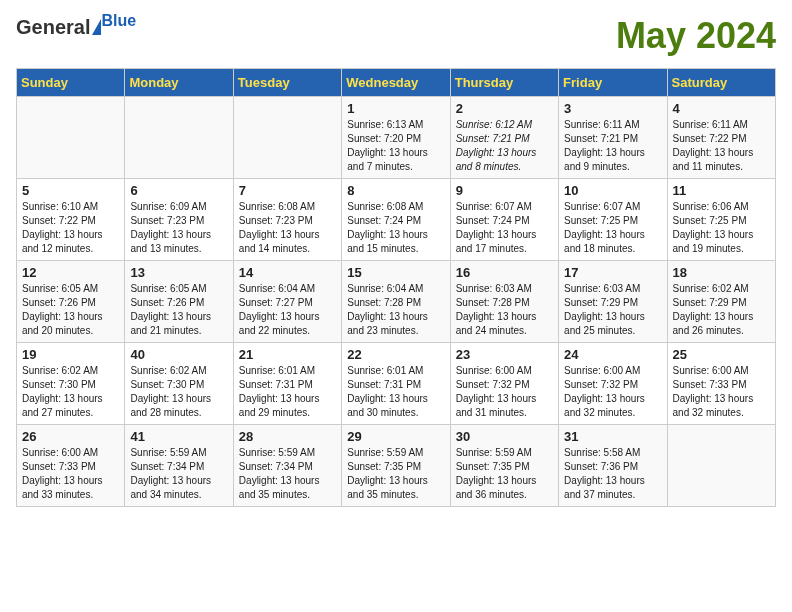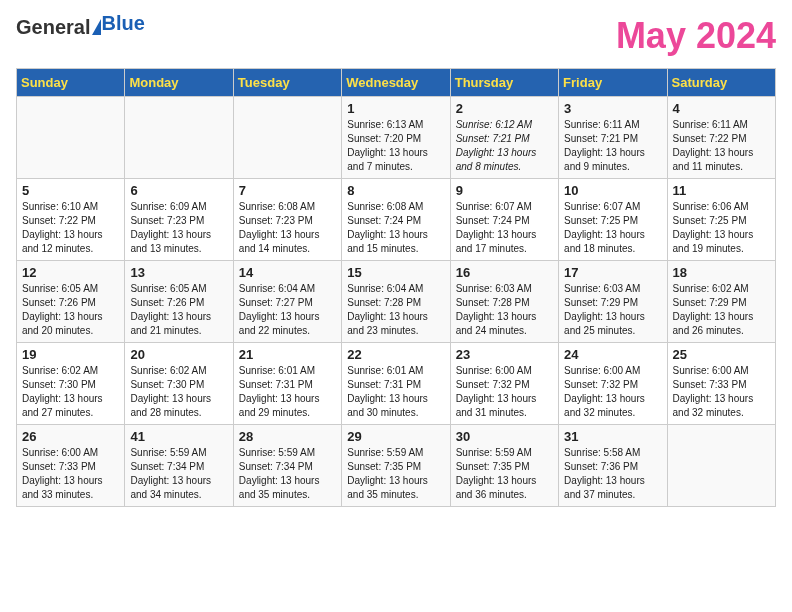--- a/index.html
+++ b/index.html
@@ -24,21 +24,21 @@
     .logo-top-line {
       display: flex;
       align-items: center;
     }
     .title-block {
       text-align: right;
     }
     .month-year {
       font-size: 36px;
       font-weight: bold;
-      color: #ec4899;
+      color: #4d7c0f;
       line-height: 1.1;
     }
     .location {
       font-size: 16px;
       color: #444;
     }
     table {
       width: 100%;
       border-collapse: collapse;
     }
@@ -87,21 +87,21 @@
   </style>
 </head>
 <body>
 
 <div class="header">
   <div class="logo">
     <div class="logo-top-line">
       <span style="font-size:20px;font-weight:bold;color:#333;">General</span>
       <span style="display:inline-block;width:0;height:0;border-left:9px solid transparent;border-bottom:16px solid #1a5fb4;margin-left:2px;margin-bottom:2px;"></span>
     </div>
-    <span style="font-size:20px;font-weight:bold;color:#1a5fb4;margin-top:-4px;">Blue</span>
+    <span style="font-size:16px;font-weight:bold;color:#1a5fb4;margin-top:-4px;">Blue</span>
   </div>
   <div class="title-block">
     <div class="month-year">May 2024</div>
   </div>
 </div>
 
 <table>
   <thead>
     <tr>
     <th>Sunday</th>
@@ -251,21 +251,21 @@
       </tr>
       <tr>
         <td>
           <span class="day-number">19</span>
           <div class="cell-info" style="white-space: pre-line;">Sunrise: 6:02 AM
 Sunset: 7:30 PM
 Daylight: 13 hours
 and 27 minutes.</div>
         </td>
         <td>
-          <span class="day-number">20</span>
+          <span class="day-number">40</span>
           <div class="cell-info" style="white-space: pre-line;">Sunrise: 6:02 AM
 Sunset: 7:30 PM
 Daylight: 13 hours
 and 28 minutes.</div>
         </td>
         <td>
           <span class="day-number">21</span>
           <div class="cell-info" style="white-space: pre-line;">Sunrise: 6:01 AM
 Sunset: 7:31 PM
 Daylight: 13 hours

